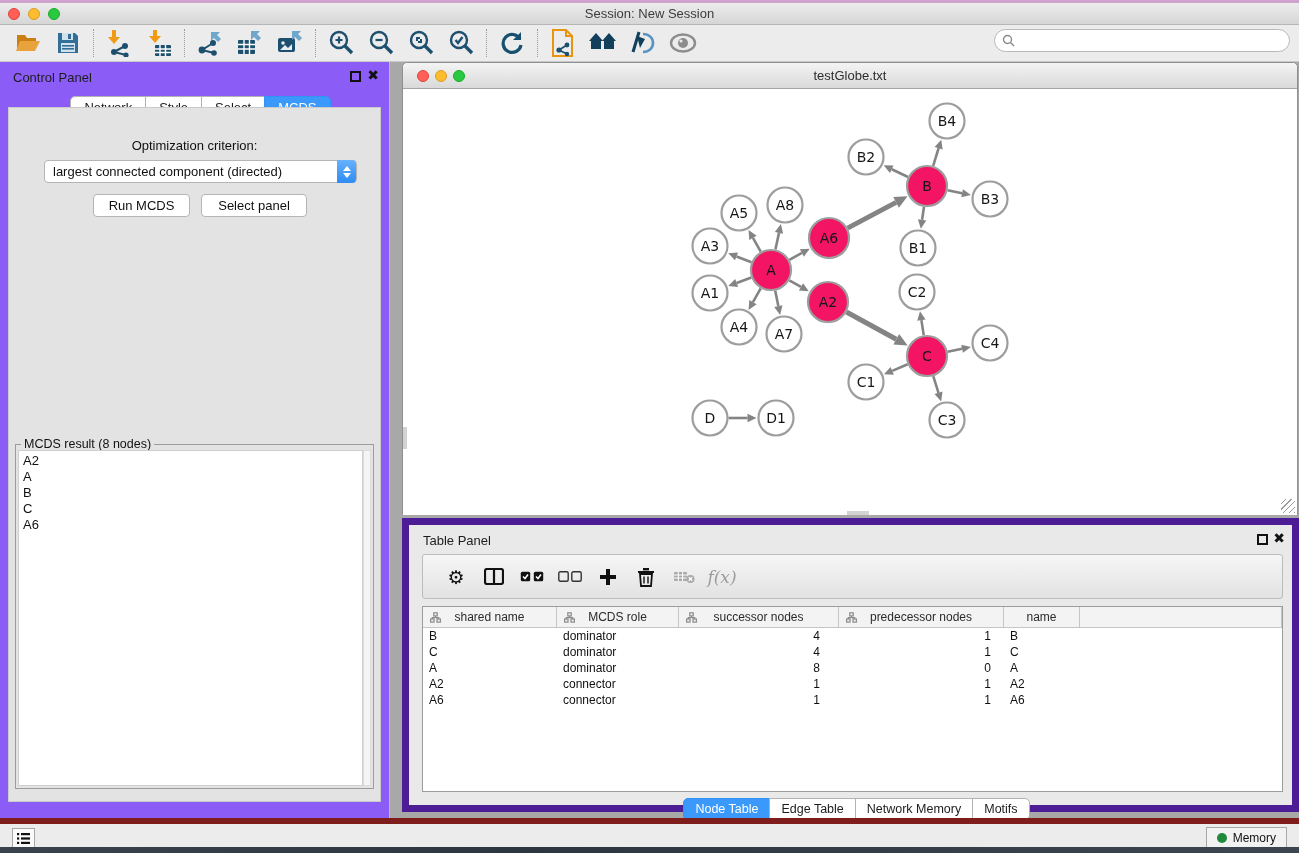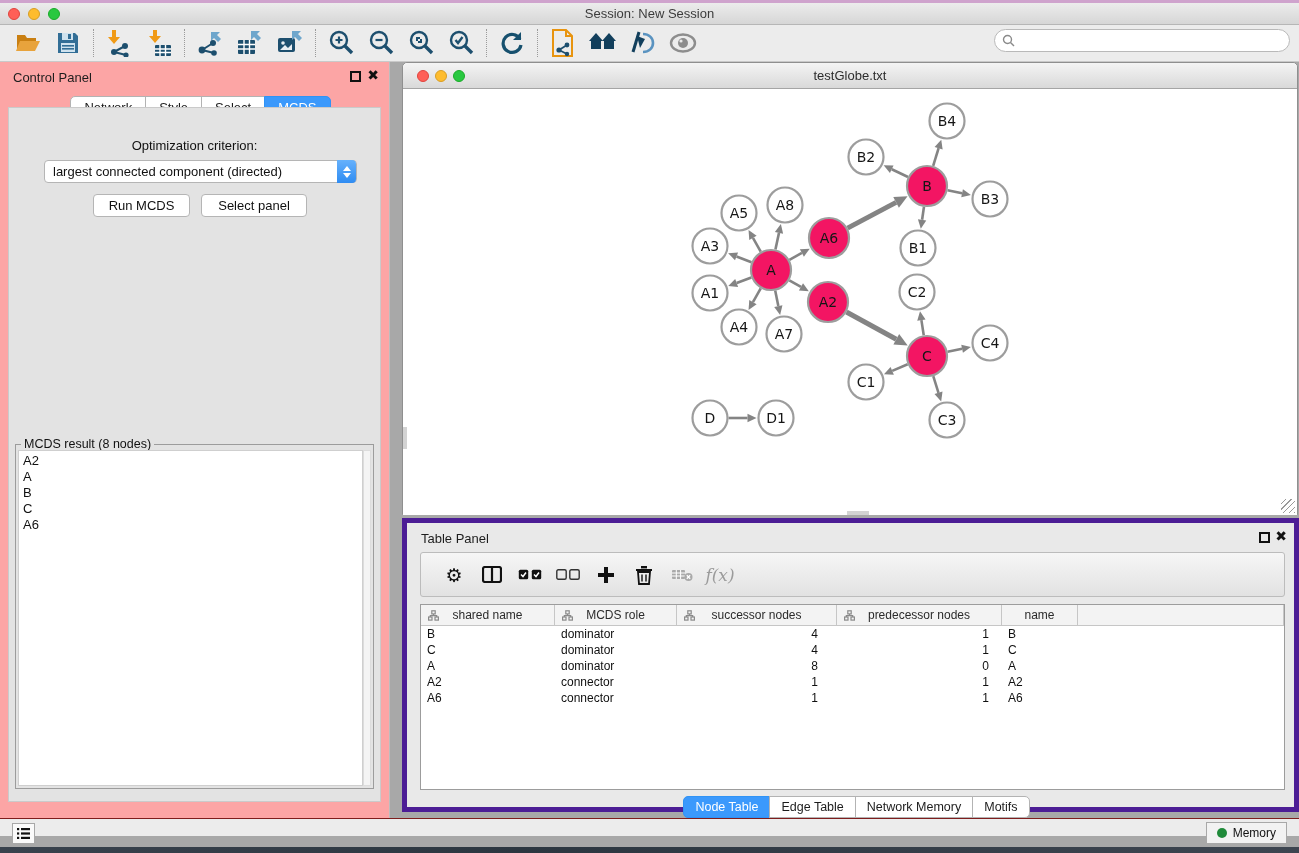--- a/index.html
+++ b/index.html
@@ -24,21 +24,21 @@
   .tsep { width:1px; height:28px; border-left:1px dotted #9a9a9a; margin:0 5px; }
   .search-wrap { position:absolute; right:9px; top:4px; width:296px; height:23px; }
   .search-wrap input { width:100%; height:100%; border:1px solid #b9b9b9; border-radius:12px;
     padding:0 8px 0 26px; font-size:12px; background:#fff; outline:none; }
   .search-mag { position:absolute; left:8px; top:5px; }
 
   
   .app-body { position:absolute; left:0; top:62px; width:1299px; height:756px; display:flex; }
 
   
-  .control-panel { position:relative; width:390px; height:100%; background:#fca5a5; border-right:1px solid #bdbdbd; }
+  .control-panel { position:relative; width:390px; height:100%; background:#8b5cf6; border-right:1px solid #bdbdbd; }
   .cp-header { position:absolute; left:0; top:0; width:100%; height:26px; }
   .cp-header .pt { position:absolute; left:13px; top:8px; font-size:13px; color:#1d1d1d; }
   .panel-float { position:absolute; top:9px; width:11px; height:11px; border:2px solid #111; background:transparent; }
   .panel-close { position:absolute; top:6px; font-size:14px; font-weight:bold; color:#111; line-height:14px; }
   .cp-header .panel-float{ right:28px; } .cp-header .panel-close{ right:10px; }
 
   .seg-row { display:flex; justify-content:center; }
   .cp-tabs { position:absolute; left:0; top:34px; width:100%; }
   .seg { border:1px solid #b3b3b3; background:#fff; color:#1c1c1c; padding:3px 13px; font-size:13px;
     margin-left:-1px; cursor:default; }
@@ -78,21 +78,21 @@
   .nw-titlebar .tl.red{ left:14px; } .nw-titlebar .tl.yel{ left:32px; } .nw-titlebar .tl.grn{ left:50px; }
   .nw-title { position:absolute; left:0; right:0; top:5px; text-align:center; font-size:13px; color:#2d2d2d; }
   .nw-canvas { position:relative; height:426px; background:#fff; overflow:hidden; }
   .scroll-mark-v { position:absolute; left:0; top:338px; width:4px; height:22px; background:#d3d3d3; }
   .scroll-mark-h { position:absolute; left:444px; bottom:0; width:22px; height:4px; background:#d3d3d3; }
   .resize-handle { position:absolute; right:2px; bottom:2px; width:14px; height:14px;
     background:repeating-linear-gradient(135deg,transparent 0 3px,#9a9a9a 3px 4px); }
 
   
   .table-panel { position:absolute; left:12px; top:456px; right:0; height:294px; background:#e9e9e9;
-    border:5px solid #4c1d95; }
+    border:7px solid #4c1d95; }
   .tp-header { position:relative; height:28px; }
   .tp-header .pt { position:absolute; left:14px; top:8px; font-size:13px; color:#1d1d1d; }
   .tp-header .panel-float{ right:24px; } .tp-header .panel-close{ right:7px; }
   .tp-toolbar { position:absolute; left:13px; right:9px; top:29px; height:45px;
     background:linear-gradient(#f6f6f6,#e2e2e2); border:1px solid #bcbcbc; border-radius:3px;
     display:flex; align-items:center; padding-left:14px; gap:0; }
   .tpbtn { width:38px; height:34px; display:flex; align-items:center; justify-content:center; }
   .gear-glyph { font-size:19px; color:#111; font-family:"DejaVu Sans",sans-serif; }
   .fx-glyph { font-size:17px; color:#9b9b9b; font-family:"DejaVu Serif",serif; font-style:italic; }
 
@@ -104,21 +104,21 @@
   .th .colicon { position:absolute; left:7px; top:5px; }
   .trow { height:16px; align-items:center; }
   .td { font-size:12px; color:#101010; padding:0 6px; white-space:nowrap; }
   .td.al { text-align:left; } .td.ar { text-align:right; }
   .td.c2 { padding-right:19px; } .td.c3 { padding-right:13px; }
 
   .tp-tabs { position:absolute; left:0; right:0; top:273px; }
   .tp-tabs .seg { font-size:12.5px; padding:3px 11px; }
 
   
-  .statusbar { position:absolute; left:0; top:818px; width:100%; height:18px; background:#ececec; border-top:1px solid #7f1d1d; }
+  .statusbar { position:absolute; left:0; top:818px; width:100%; height:29px; background:#ececec; border-top:6px solid #7f1d1d; }
   .sb-listbtn { position:absolute; left:12px; top:4px; width:23px; height:21px; background:#fafafa;
     border:1px solid #a8a8a8; display:flex; align-items:center; justify-content:center; }
   .sb-mem { position:absolute; right:12px; top:3px; height:22px; padding:0 10px; background:#f2f2f2;
     border:1px solid #a8a8a8; display:flex; align-items:center; gap:6px; font-size:12px; color:#111; }
   .mem-dot { width:10px; height:10px; border-radius:50%; background:#1f8a3a; }
   .desktop-bottom { position:absolute; left:0; top:847px; width:100%; height:6px;
     background:linear-gradient(90deg,#39424d,#2c3640 40%,#3d4550); }
 </style>
 </head>
 <body>

